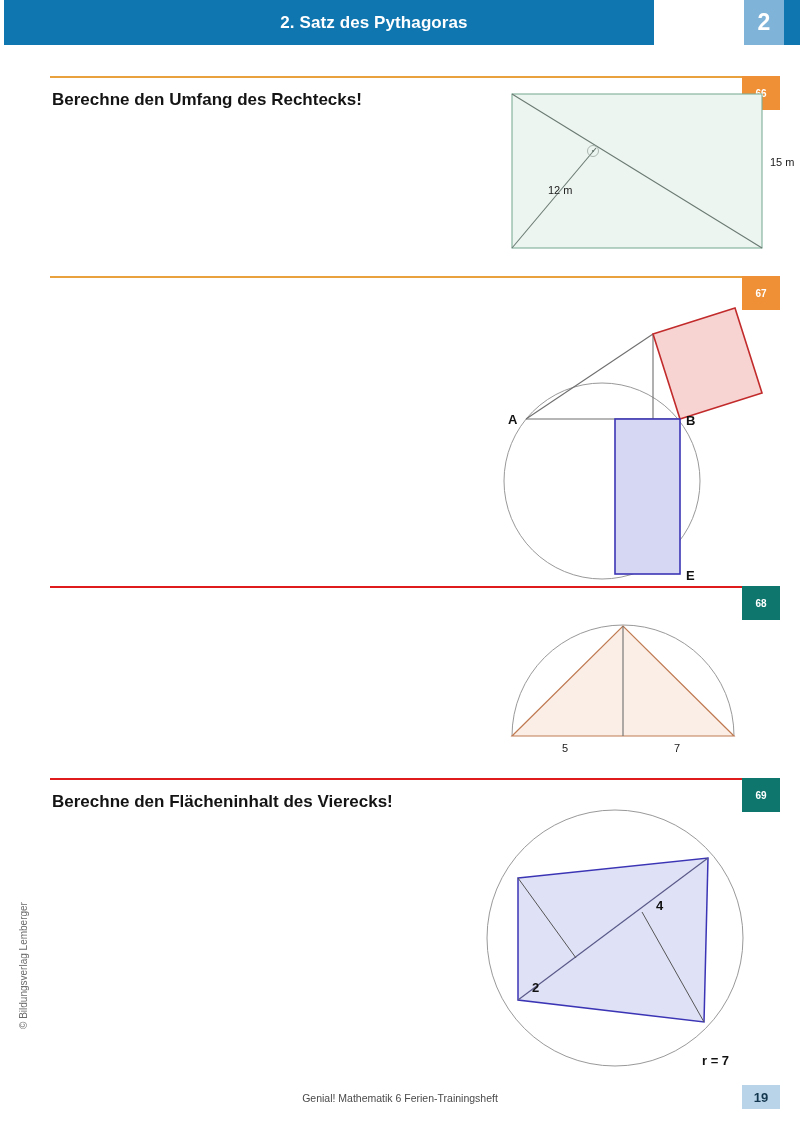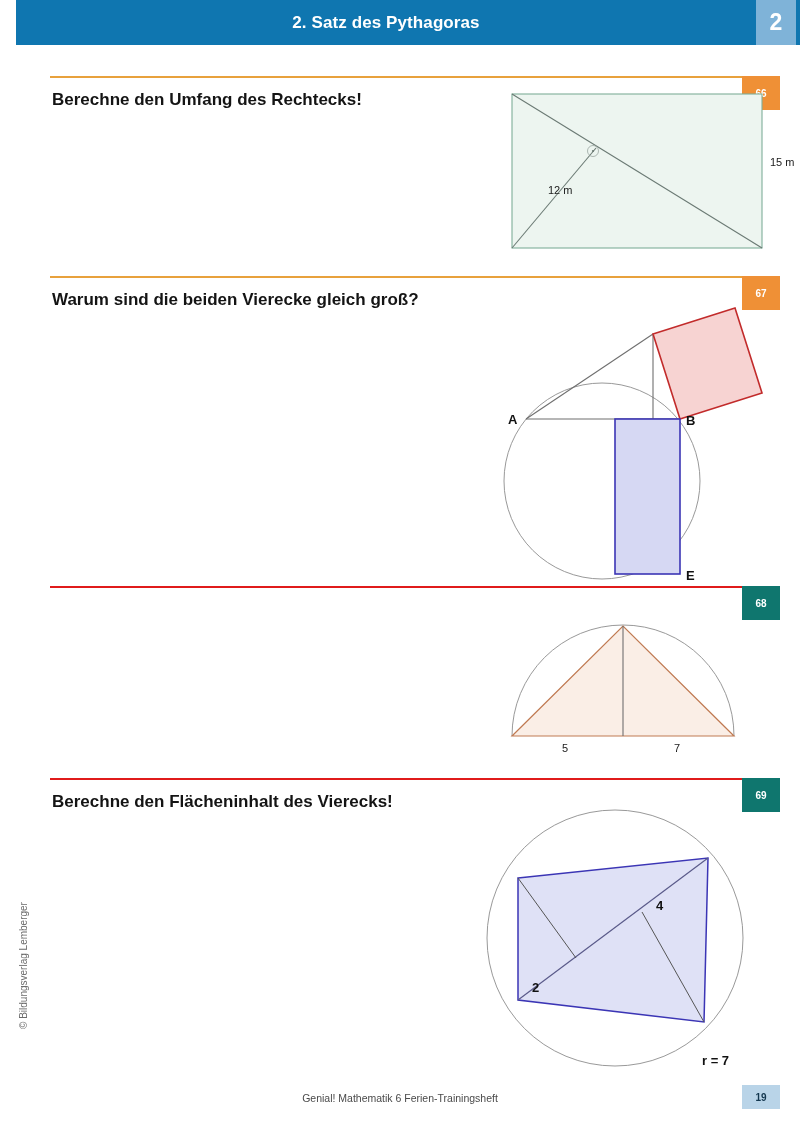--- a/index.html
+++ b/index.html
@@ -16,22 +16,22 @@
     position: relative;
     width: 800px;
     height: 1132px;
     background: #ffffff;
     overflow: hidden;
   }
 
   
   .header-bar {
     position: absolute;
-    left: 16px; top: 0;
-    width: 780px; height: 45px;
+    left: 4px; top: 0;
+    width: 650px; height: 45px;
     background: #0f76b0;
   }
   .header-title {
     position: absolute;
     left: 0; top: 0;
     width: 740px; height: 45px;
     display: flex;
     align-items: center;
     justify-content: center;
     color: #ffffff;
@@ -112,21 +112,21 @@
     color: #4a4a4a;
   }
   .page-badge {
     position: absolute;
     left: 742px; top: 1085px;
     width: 38px; height: 24px;
     background: #b9d4e8;
     display: flex;
     align-items: center;
     justify-content: center;
-    font-size: 10px;
+    font-size: 13px;
     font-weight: bold;
     color: #13374f;
   }
 
   .copyright {
     position: absolute;
     left: -62px;
     top: 960px;
     width: 170px;
     transform: rotate(-90deg);
@@ -180,21 +180,20 @@
 
         <text class="glabel" x="98" y="110">12 m</text>
         <text class="glabel" x="320" y="82">15 m</text>
       </svg>
     </div>
   </div>
 
   <div class="exercise" style="top:276px; height:300px;">
     <div class="rule orange"></div>
     <div class="num-badge orange">67</div>
-    <div class="prompt">Warum sind die beiden Vierecke gleich groß?</div>
 
     <div class="figure" style="left:400px; top:10px;">
       <svg width="330" height="300" viewBox="0 0 330 300">
 
         <circle cx="152" cy="195" r="98" fill="none" stroke="#8d8d8d" stroke-width="0.9"></circle>
 
         <line x1="76" y1="133" x2="230" y2="133" stroke="#6f6f6f" stroke-width="1.1"></line>
 
         <line x1="76" y1="133" x2="203" y2="48" stroke="#6f6f6f" stroke-width="1.1"></line>
 

